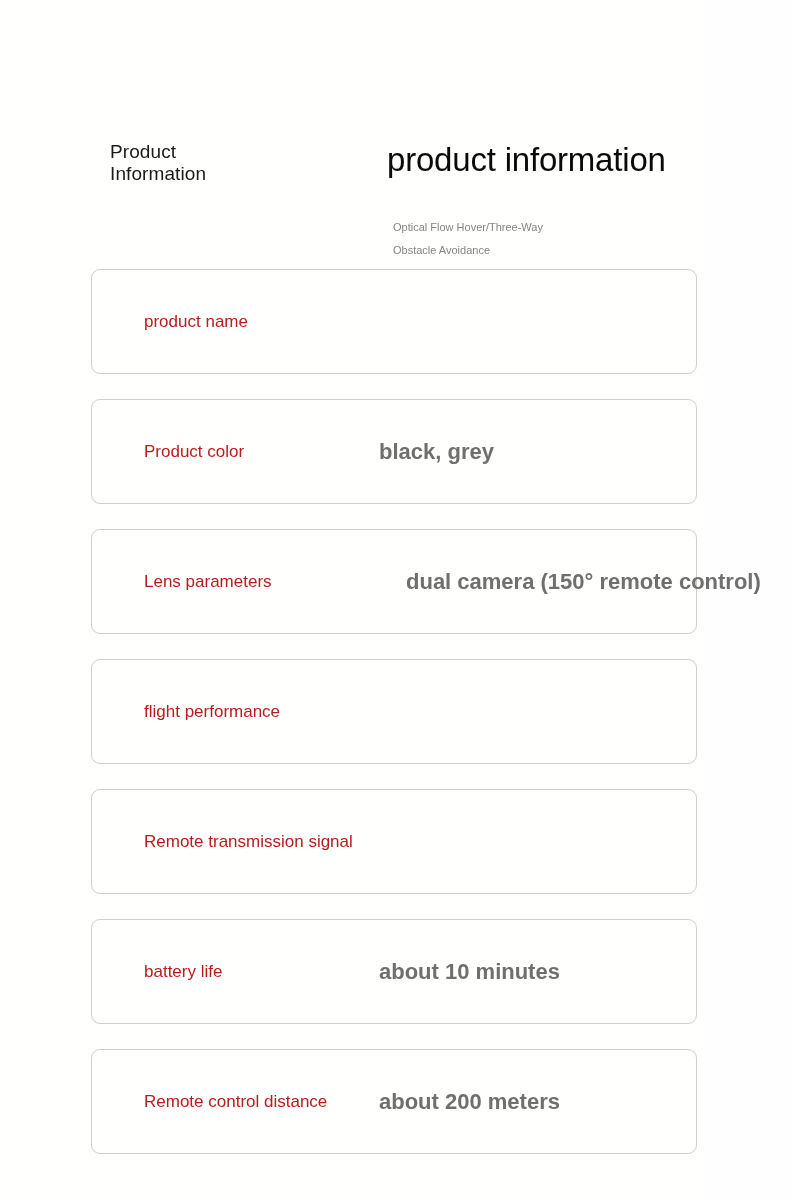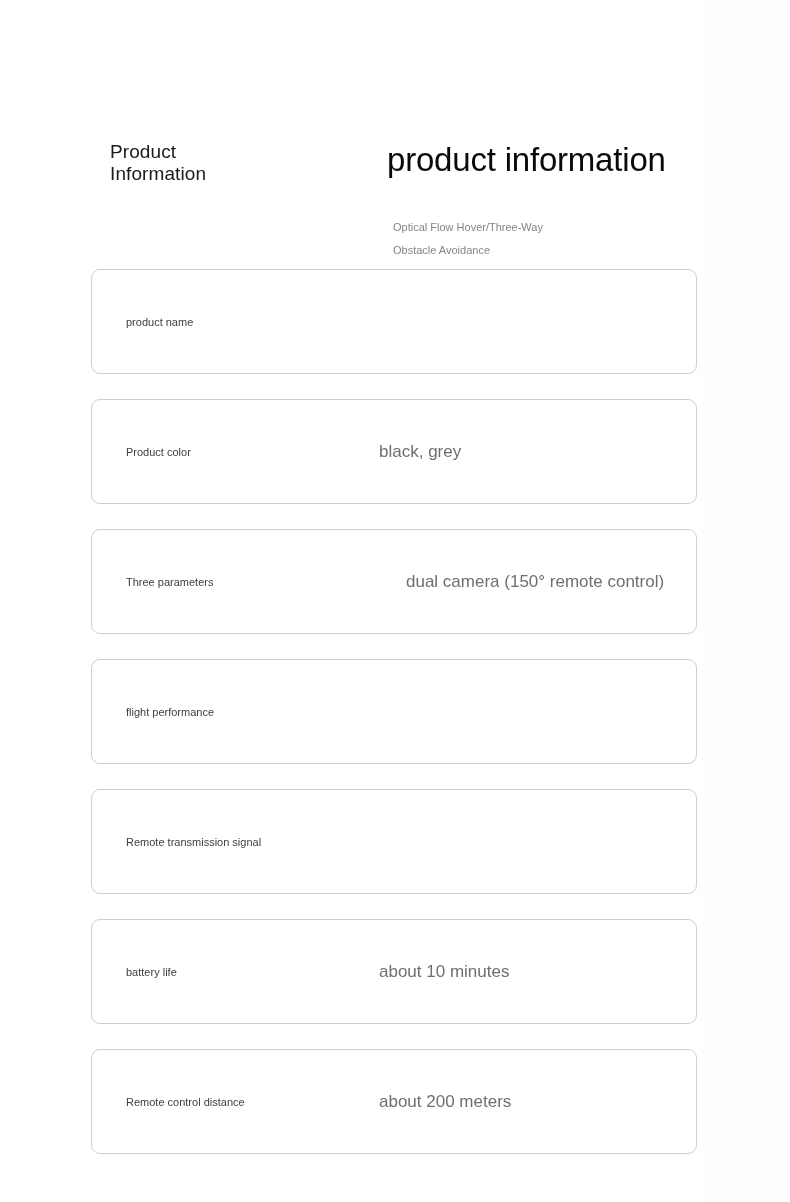--- a/index.html
+++ b/index.html
@@ -89,36 +89,36 @@
     display: flex;
     align-items: center;
   }
 
   .spec-row:last-child {
     margin-bottom: 4px;
   }
 
   .spec-label {
     position: absolute;
-    left: 34px;
-    font-size: 11px;
+    left: 52px;
+    font-size: 17px;
     line-height: 22px;
-    color: #404040;
+    color: #b91c1c;
     font-weight: 400;
     white-space: nowrap;
   }
 
   .spec-value {
     position: absolute;
     left: 287px;
     width: 300px;
-    font-size: 17px;
+    font-size: 22px;
     line-height: 23px;
     color: #6f6f6f;
-    font-weight: 400;
+    font-weight: 700;
     white-space: pre-line;
   }
 
   
   .spec-row[data-offset="wide"] .spec-value {
     left: 314px;
     width: 280px;
     white-space: nowrap;
   }
 </style>
@@ -143,21 +143,21 @@
       <div class="spec-label">product name</div>
       <div class="spec-value"></div>
     </div>
 
     <div class="spec-row">
       <div class="spec-label">Product color</div>
       <div class="spec-value">black, grey</div>
     </div>
 
     <div class="spec-row" data-offset="wide">
-      <div class="spec-label">Three parameters</div>
+      <div class="spec-label">Lens parameters</div>
       <div class="spec-value">dual camera (150° remote control)</div>
     </div>
 
     <div class="spec-row">
       <div class="spec-label">flight performance</div>
     </div>
 
     <div class="spec-row">
       <div class="spec-label">Remote transmission signal</div>
     </div>

